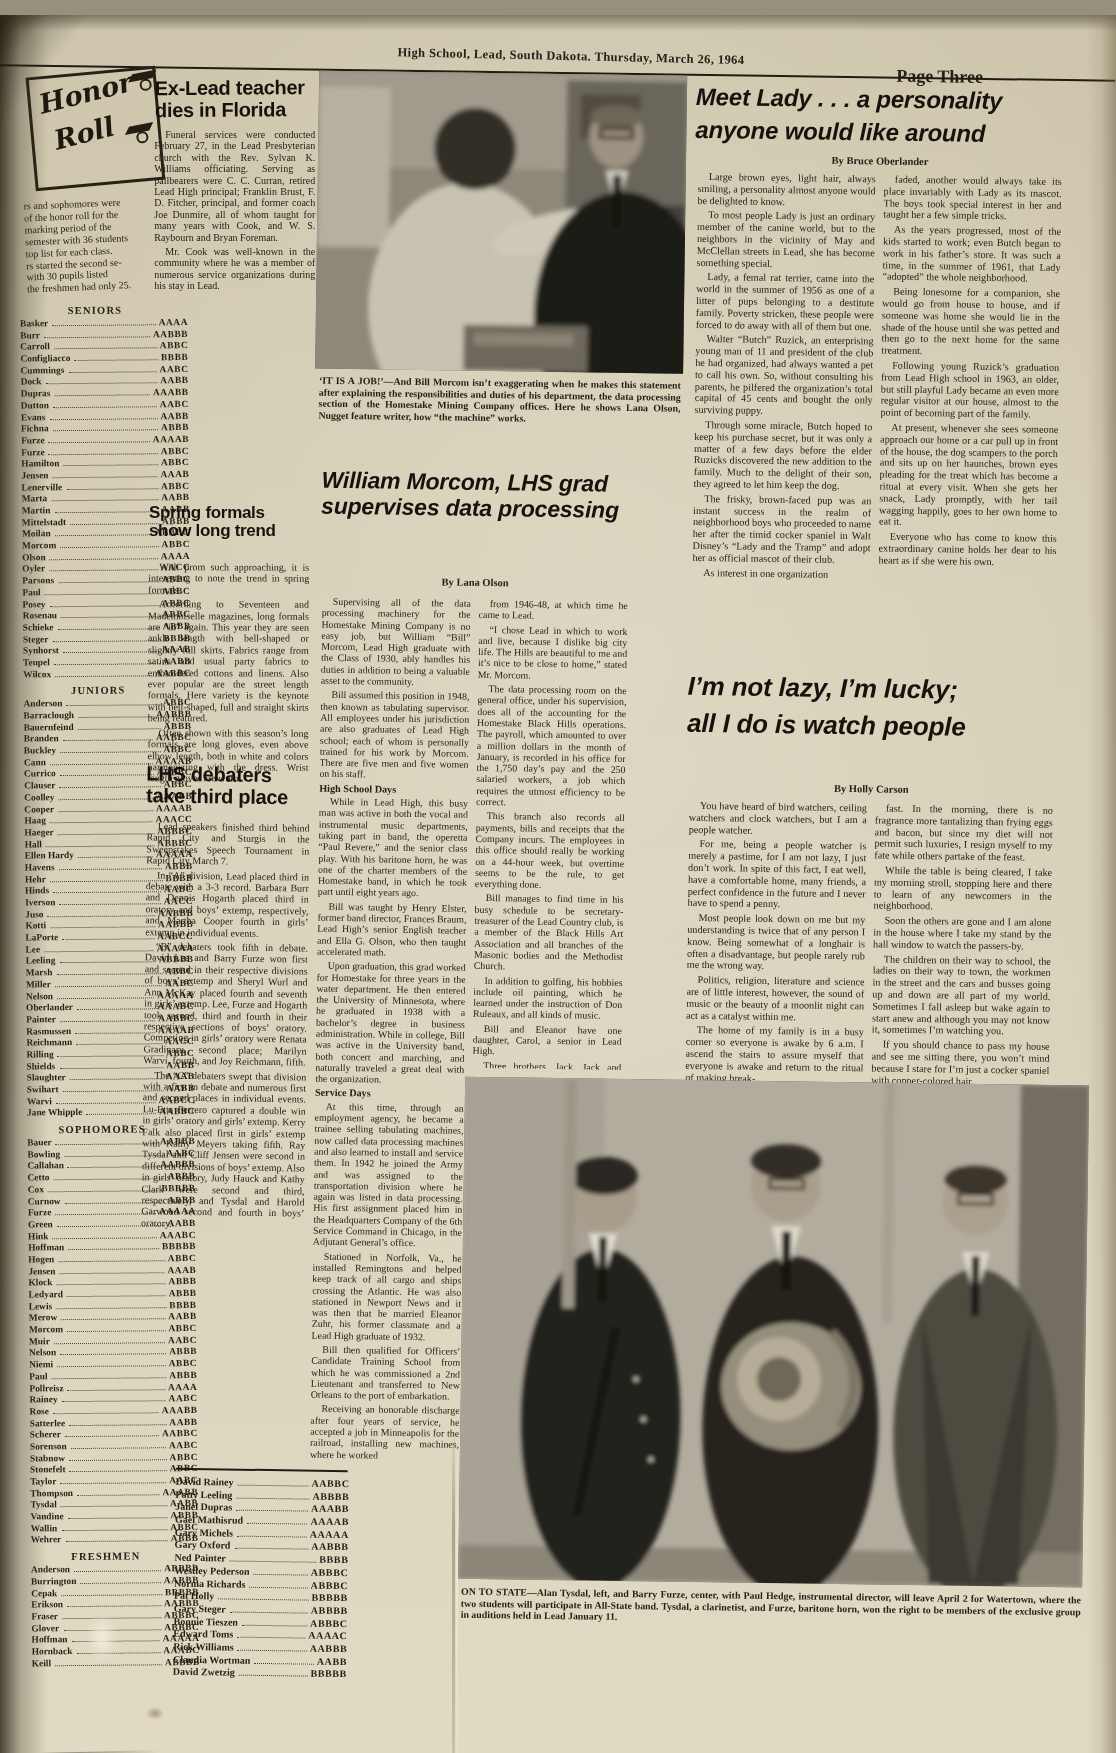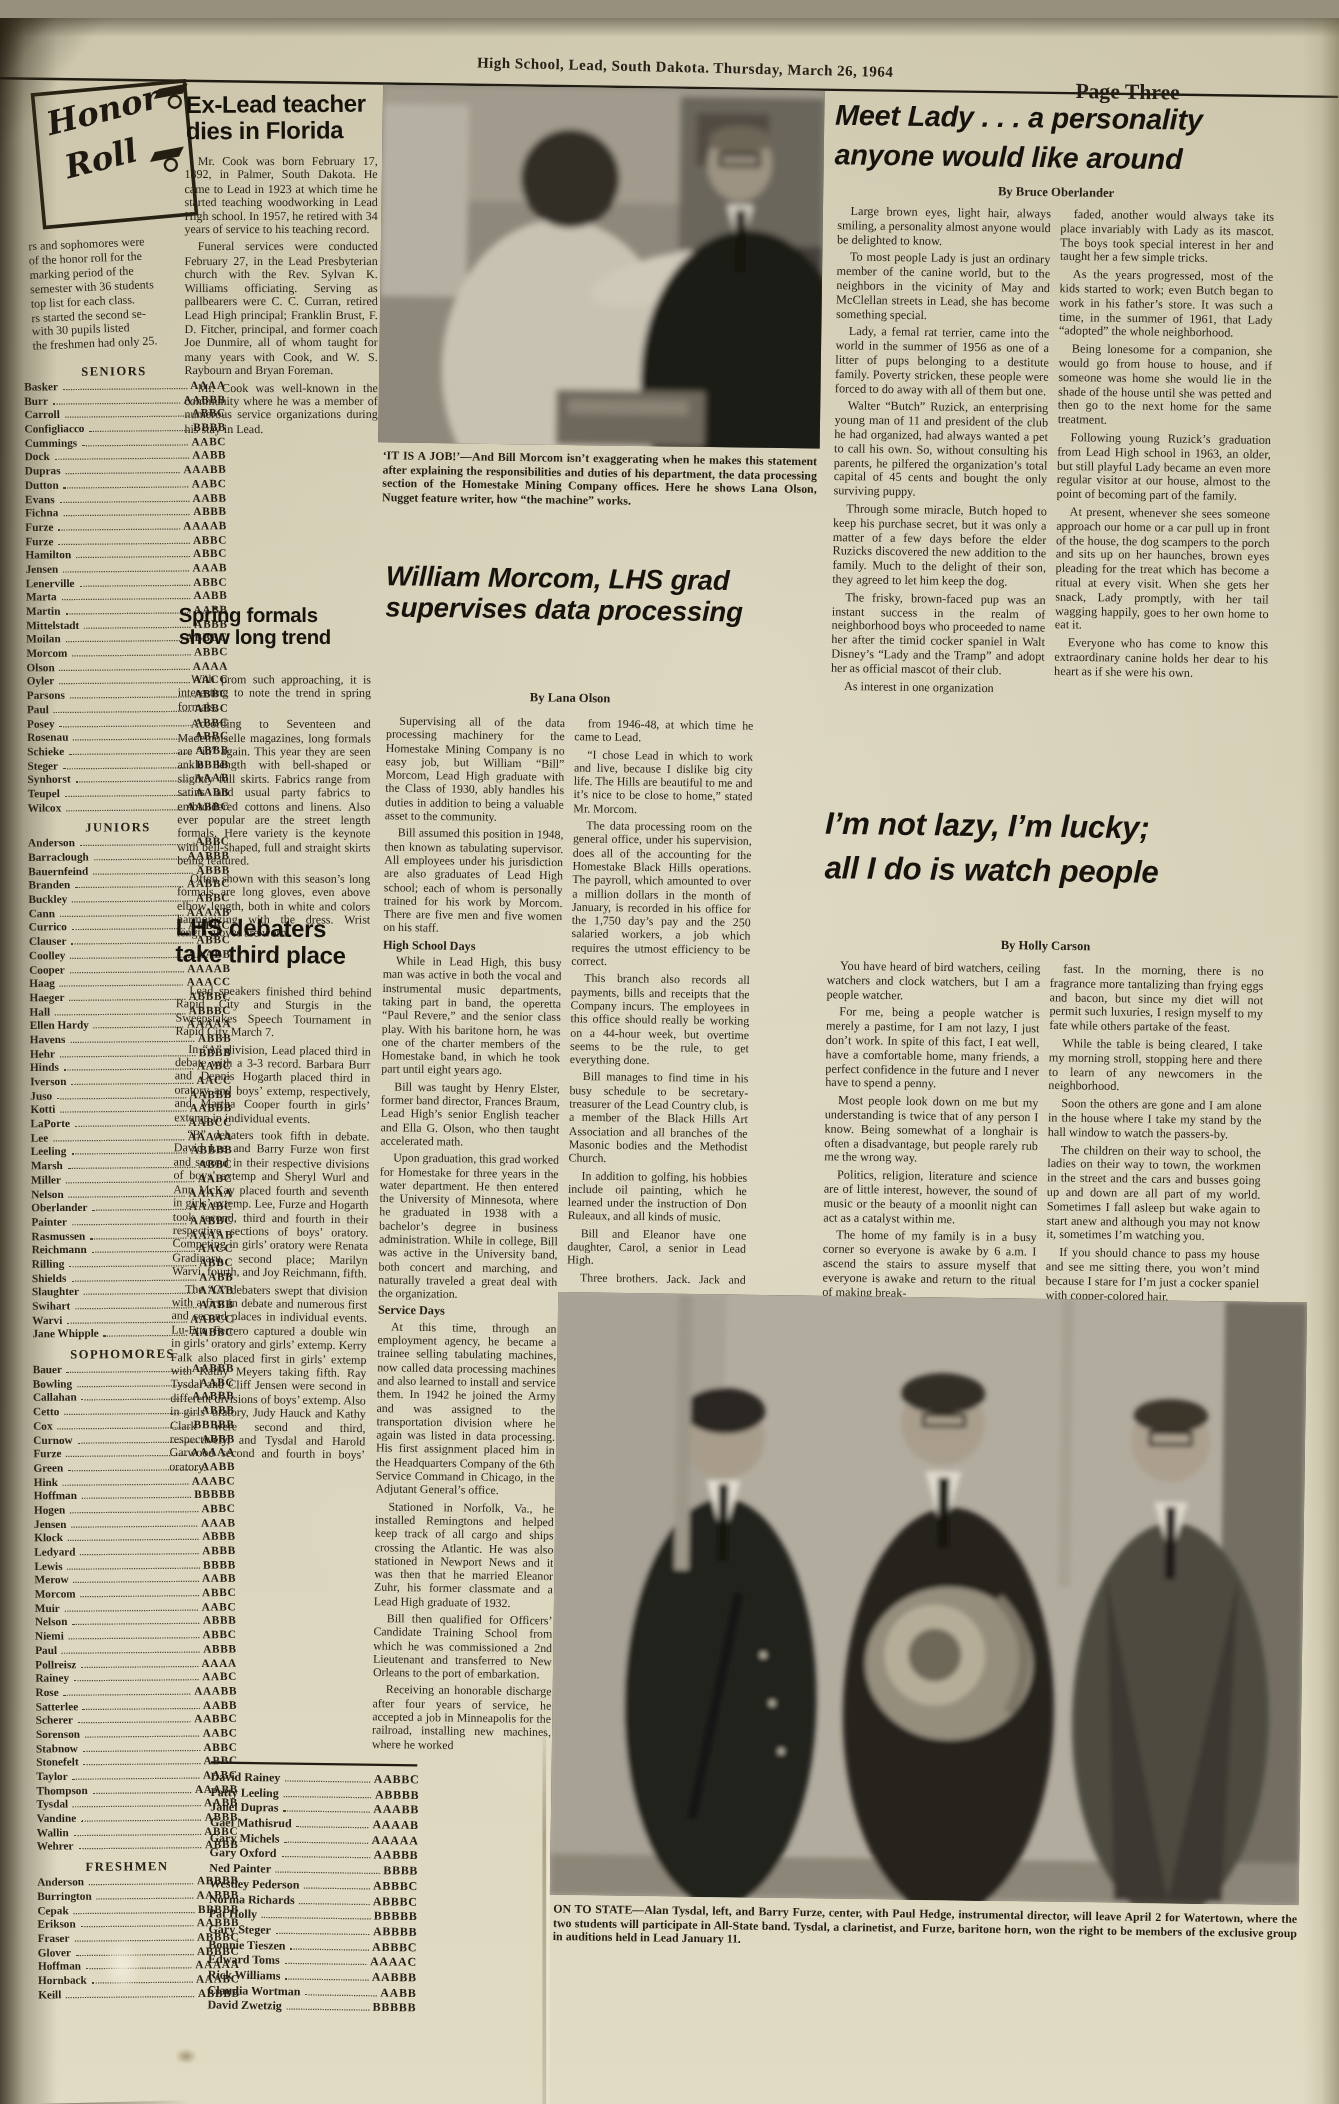--- a/index.html
+++ b/index.html
@@ -668,21 +668,20 @@
           </div>
       </div>
     </div>
 
     <div class="abs h-sans" style="left:156px;top:60px;width:172px;font-size:20px;transform:rotate(-1.2deg);">
       <div>Ex-Lead teacher</div>
       <div>dies in Florida</div>
     </div>
     <div class="abs col lcol" style="left:157px;top:112px;width:161px;transform:rotate(-0.8deg);">
 
-        <p>Mr. Cook was born February 17, 1892, in Palmer, South Dakota.  He came to Lead in 1923 at which time he started teaching woodworking in Lead High school.  In 1957, he retired with 34 years of service to his teaching record.</p>
         <p>Funeral services were conducted February 27, in the Lead Presbyterian church with the Rev. Sylvan K. Williams officiating.  Serving as pallbearers were C. C. Curran, retired Lead High principal; Franklin Brust, F. D. Fitcher, principal, and former coach Joe Dunmire, all of whom taught for many years with Cook, and W. S. Raybourn and Bryan Foreman.</p>
         <p>Mr. Cook was well-known in the community where he was a member of numerous service organizations during his stay in Lead.</p>
       </div>
 
     <div class="abs h-sans" style="left:156px;top:487px;width:172px;font-size:17px;transform:rotate(-0.8deg);">
       <div>Spring formals</div>
       <div>show long trend</div>
     </div>
     <div class="abs col lcol" style="left:157px;top:544px;width:161px;transform:rotate(-0.6deg);">
 

